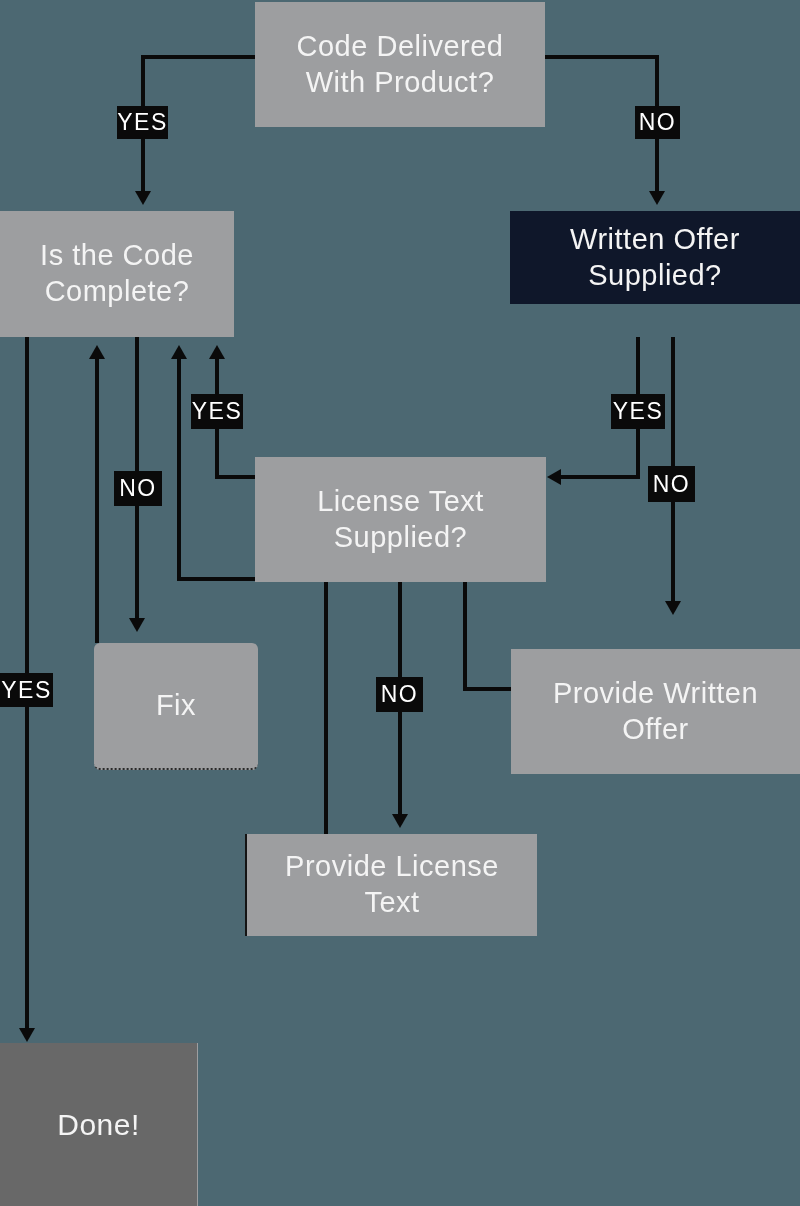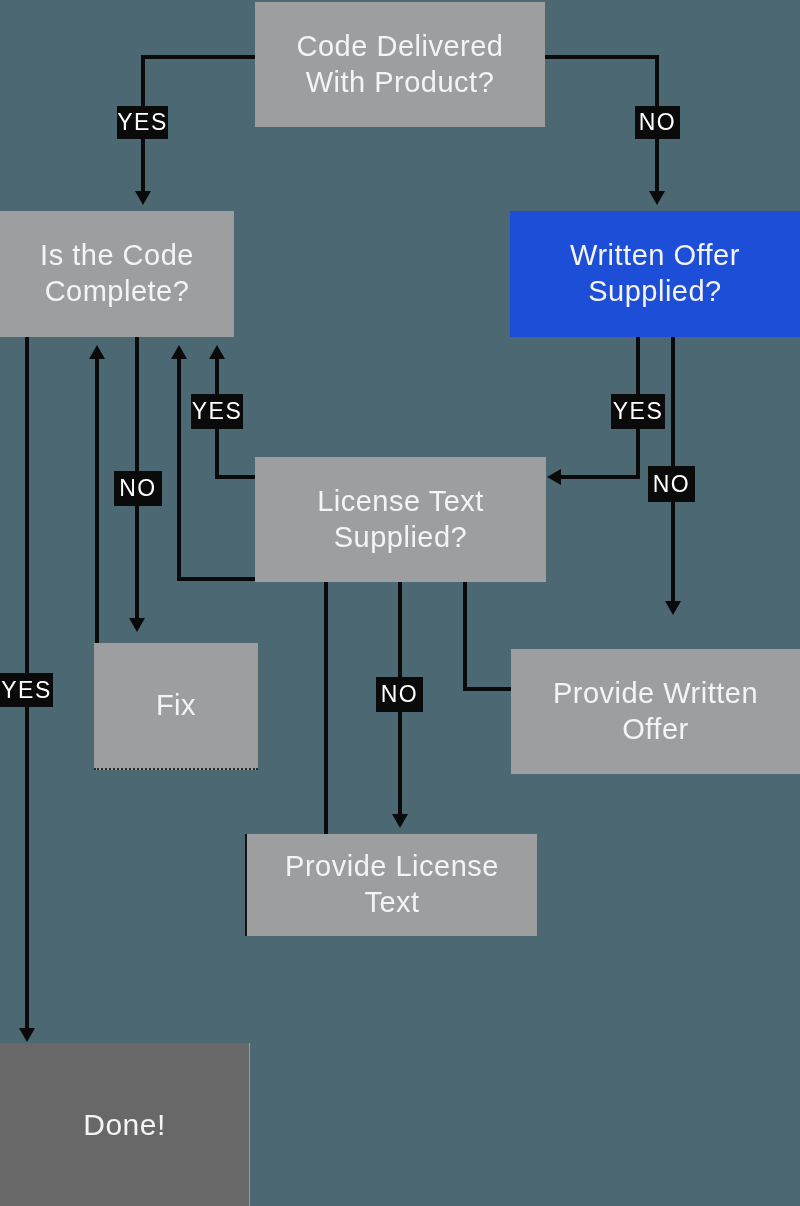--- a/index.html
+++ b/index.html
@@ -23,21 +23,21 @@
     letter-spacing:0.5px;
     box-sizing:border-box;
     padding:0 26px;
     z-index:2;
   }
   .node.done {
     background:#686868;
     border-right:1px solid #9d9ea0;
     font-size:30px;
   }
-  .node.fix-box { border-bottom:2px dotted #2a2a2a; }
+  .node.fix-box { border-bottom:2px dotted #2a2a2a;border-radius:6px; }
   .node.plt-box { border-left:2px solid #141414; }
   .lbl {
     position:absolute;
     background:#0a0a0a;
     color:#ffffff;
     display:flex; align-items:center; justify-content:center;
     font-size:23px; font-weight:400; letter-spacing:1.5px;
     z-index:3;
   }
   .vline, .hline { position:absolute; background:#0a0a0a; z-index:1; }
@@ -50,31 +50,31 @@
 </style>
 </head>
 <body style="background: rgb(76, 104, 114);">
 
 <div id="canvas" style="background: rgb(76, 104, 114);">
 
   <div class="node" style="left: 255px; top: 2px; width: 290px; height: 125px; background: rgb(157, 158, 160); color: rgb(244, 244, 244);">Code Delivered With Product?</div>
 
   <div class="node" style="left: 0px; top: 211px; width: 234px; height: 126px; background: rgb(157, 158, 160); color: rgb(244, 244, 244);">Is the Code Complete?</div>
 
-  <div class="node" style="left: 510px; top: 211px; width: 290px; height: 126px; background: #1d4ed8; color: rgb(244, 244, 244);">Written Offer Supplied?</div>
+  <div class="node" style="left: 510px; top: 211px; width: 290px; height: 93px; background: #0f172a; color: rgb(244, 244, 244);">Written Offer Supplied?</div>
 
   <div class="node" style="left: 255px; top: 418px; width: 291px; height: 125px; background: rgb(157, 158, 160); color: rgb(244, 244, 244); margin-top: 39px;">License Text Supplied?</div>
 
   <div class="node fix-box" style="left: 94px; top: 643px; width: 164px; height: 127px; background: rgb(157, 158, 160); color: rgb(244, 244, 244);">Fix</div>
 
   <div class="node" style="left: 511px; top: 649px; width: 289px; height: 125px; background: rgb(157, 158, 160); color: rgb(244, 244, 244);">Provide Written Offer</div>
 
   <div class="node plt-box" style="left: 245px; top: 834px; width: 292px; height: 102px; background: rgb(157, 158, 160); color: rgb(244, 244, 244);">Provide License Text</div>
 
-  <div class="node done" style="left: 0px; top: 1043px; width: 250px; height: 163px; background: rgb(104, 104, 104); color: rgb(244, 244, 244);">Done!</div>
+  <div class="node done" style="left: 0px; top: 1043px; width: 198px; height: 163px; background: rgb(104, 104, 104); color: rgb(244, 244, 244);">Done!</div>
 
   <div class="hline" style="left: 141px; top: 55px; width: 114px; background: rgb(10, 10, 10);"></div>
   <div class="vline" style="left: 141px; top: 55px; height: 137px; background: rgb(10, 10, 10);"></div>
   <div class="arr down" style="left:135px; top:191px;"></div>
   <div class="lbl" style="left: 117px; top: 106px; width: 51px; height: 33px; background: rgb(10, 10, 10); color: rgb(255, 255, 255);">YES</div>
 
   <div class="hline" style="left: 545px; top: 55px; width: 114px; background: rgb(10, 10, 10);"></div>
   <div class="vline" style="left: 655px; top: 55px; height: 137px; background: rgb(10, 10, 10);"></div>
   <div class="arr down" style="left:649px; top:191px;"></div>
   <div class="lbl" style="left: 635px; top: 106px; width: 45px; height: 33px; background: rgb(10, 10, 10); color: rgb(255, 255, 255);">NO</div>

